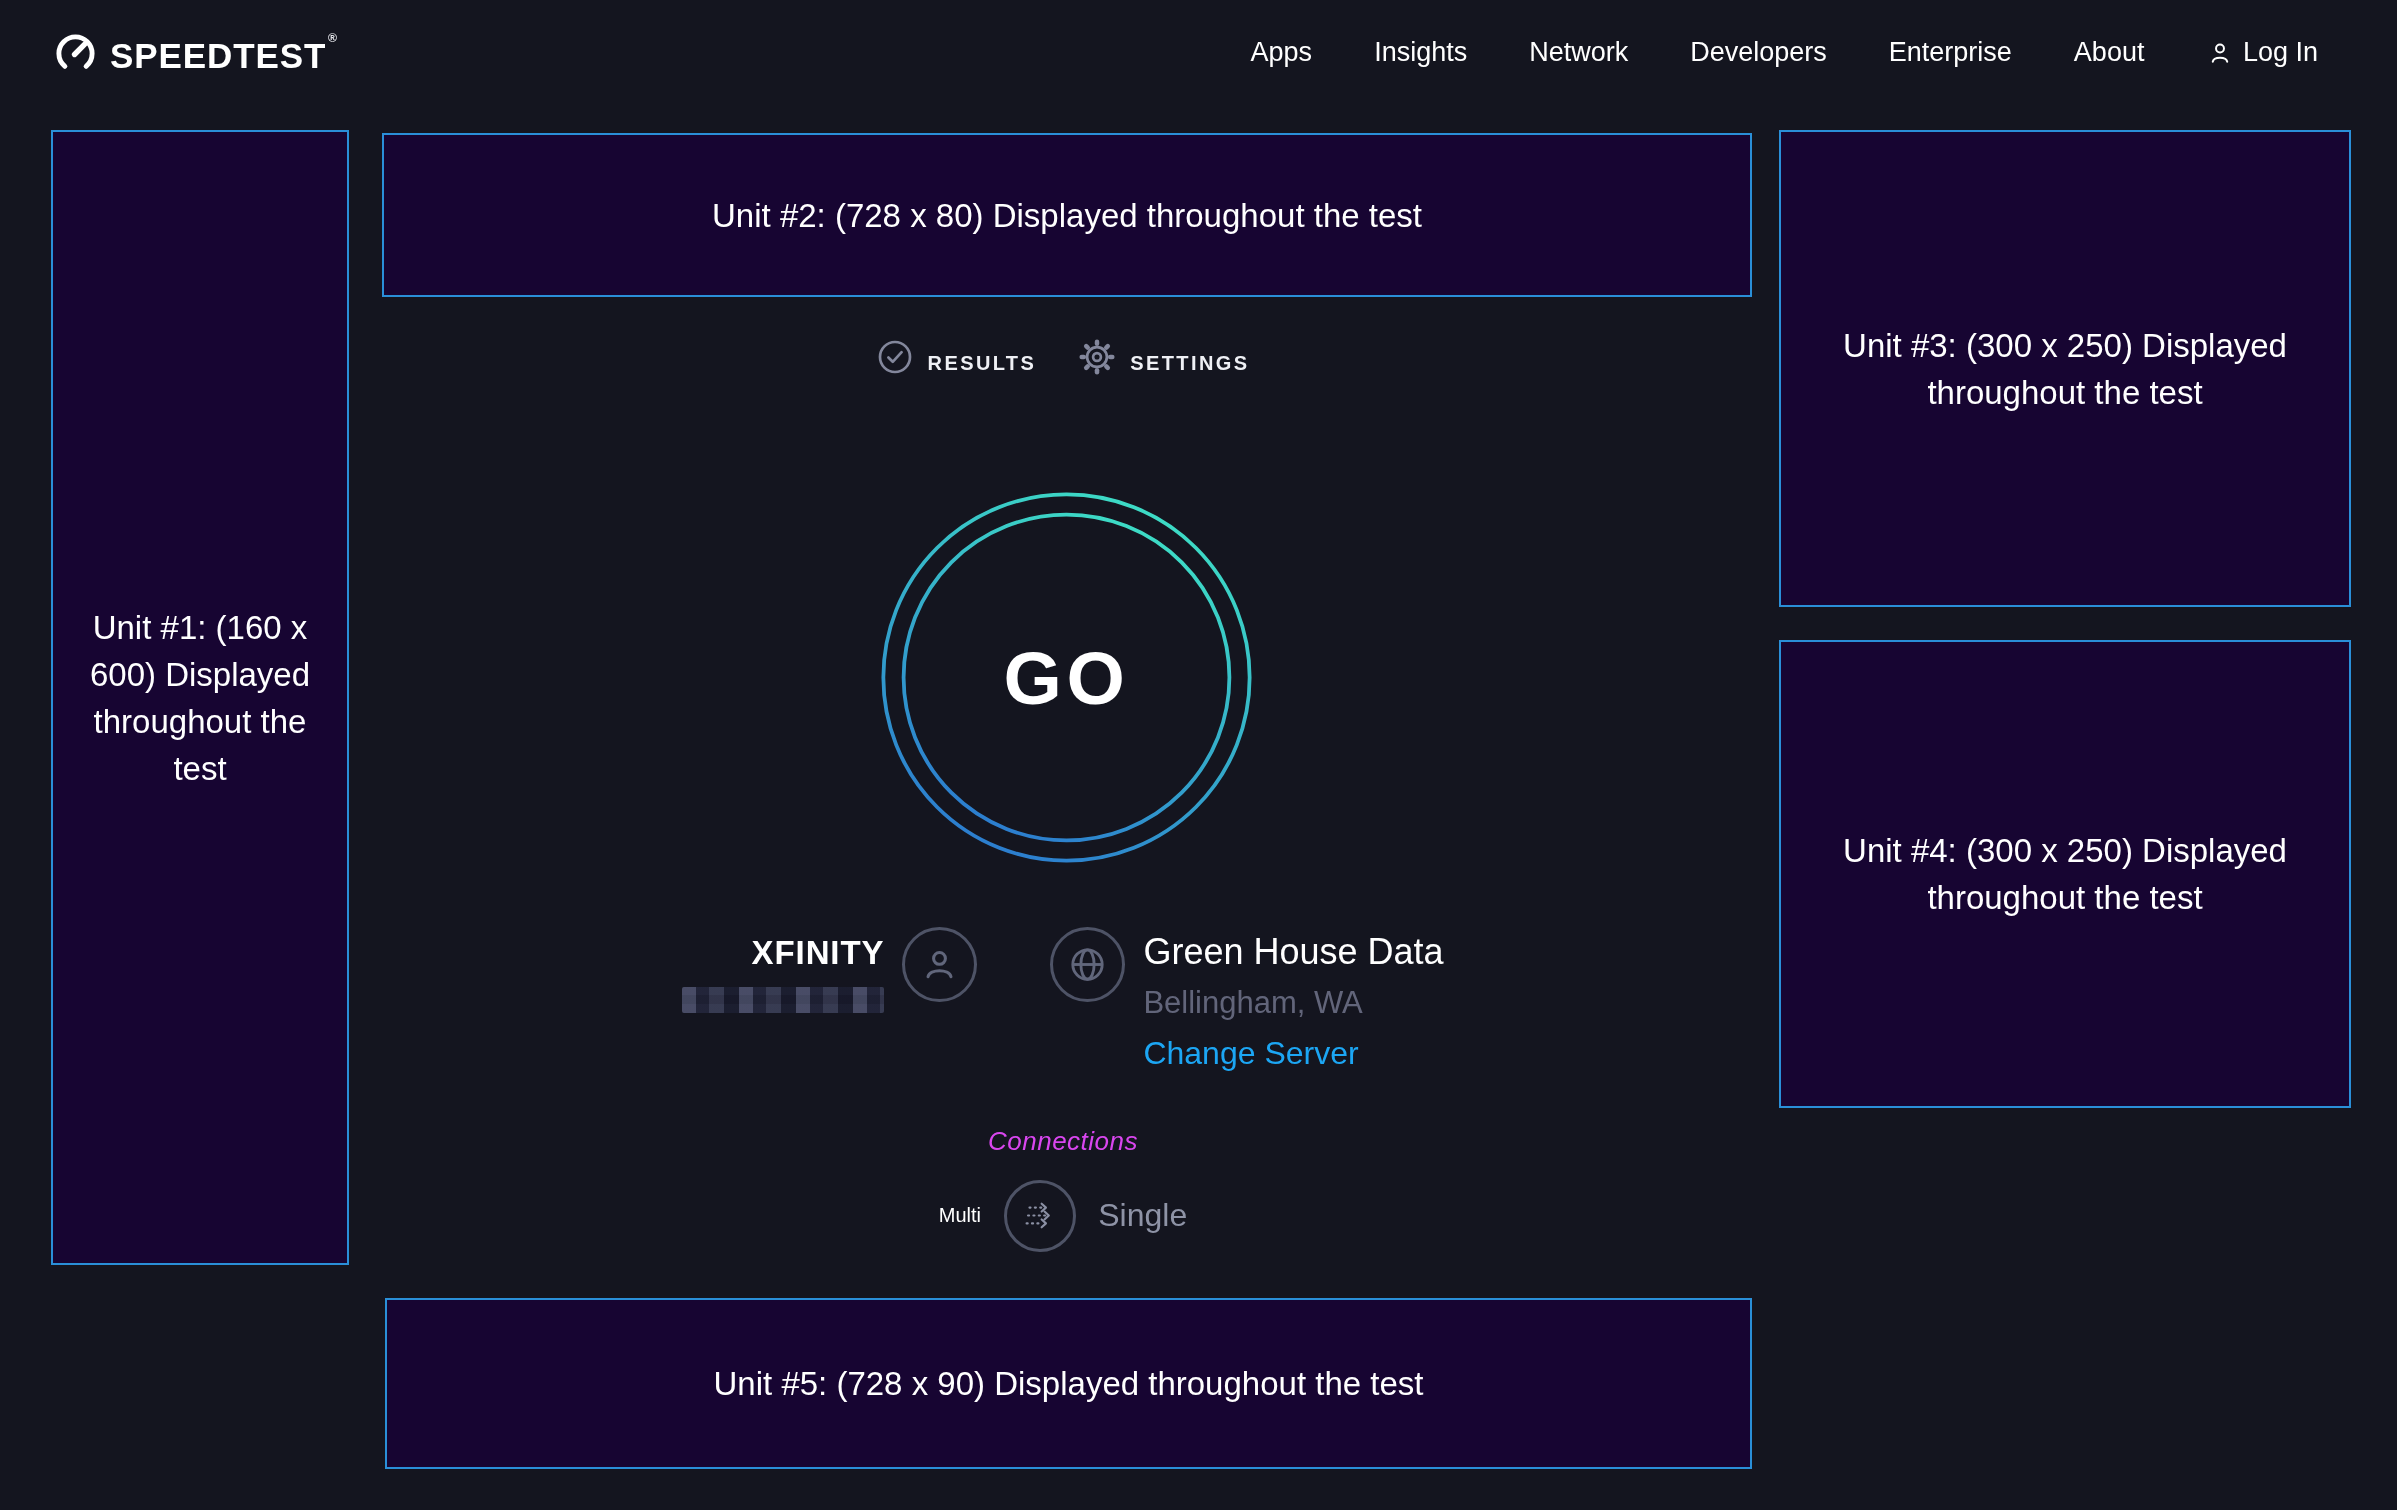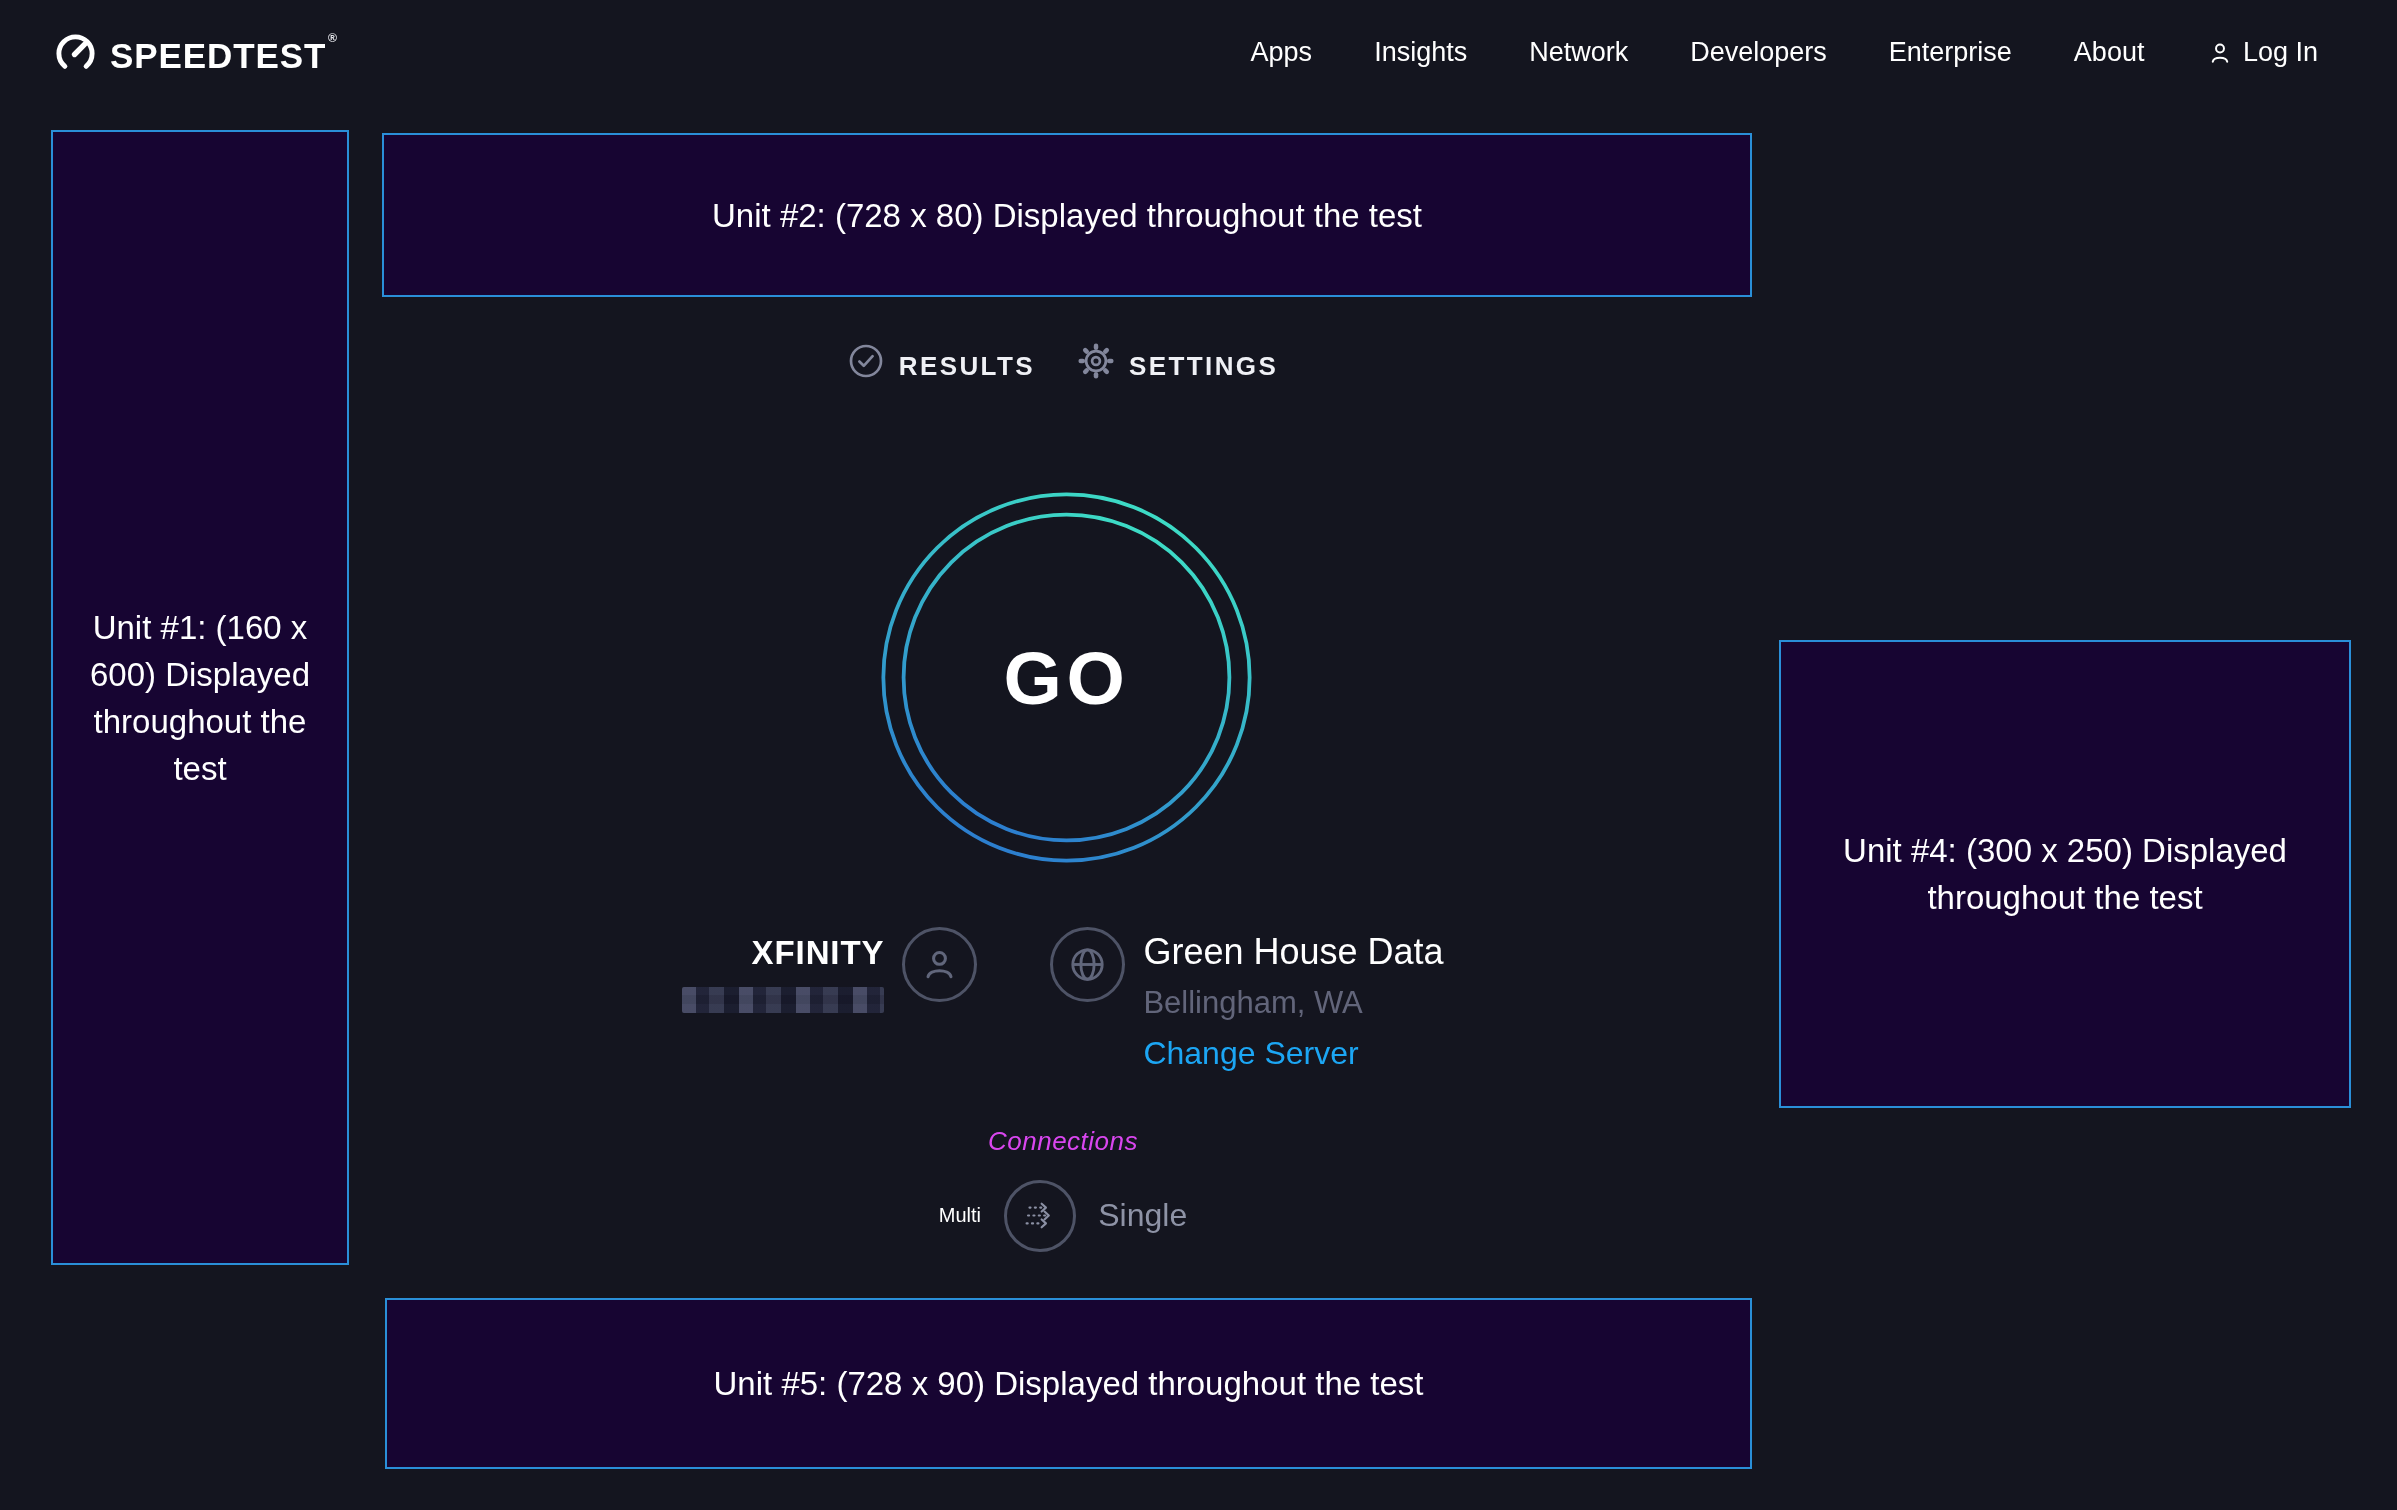--- a/index.html
+++ b/index.html
@@ -36,21 +36,21 @@
   .ad-3 { left:1779px; top:130px; width:572px;  height:477px; }
   .ad-3 .ad-text, .ad-4 .ad-text { max-width:452px; }
   .ad-4 { left:1779px; top:640px; width:572px;  height:468px; }
   .ad-5 { left:385px; top:1298px; width:1367px; height:171px; }
   
   .tabs {
     position:absolute; left:348px; top:339px; width:1430px;
     display:flex; justify-content:center; align-items:center; gap:43px;
   }
   .tab { display:flex; align-items:center; gap:15px; cursor:pointer; }
-  .tab-label { font-size:26px; font-weight:700; letter-spacing:2.4px; color:#eff0f5;margin-top:12px; }
+  .tab-label { font-size:20px; font-weight:700; letter-spacing:2.4px; color:#eff0f5;margin-top:12px; }
   .tab svg { display:block; }
   
   .go-wrap { position:absolute; left:881px; top:492px; width:371px; height:371px; cursor:pointer; }
   .go-wrap svg { position:absolute; left:0; top:0; }
   .go-label {
     position:absolute; left:0; top:0; width:371px; height:371px;
     display:flex; align-items:center; justify-content:center;
     font-size:75px; font-weight:700; letter-spacing:4.7px; color:#fff;
   }
   
@@ -115,20 +115,23 @@
         <span>Log In</span>
       </div>
     </div>
   </div>
 
   <div class="ad ad-1">
     <div class="ad-text">Unit #1: (160 x 600) Displayed throughout the test</div>
   </div>
   <div class="ad ad-2">
     <div class="ad-text">Unit #2: (728 x 80) Displayed throughout the test</div>
+  </div>
+  <div class="ad ad-3">
+    <div class="ad-text">Unit #3: (300 x 250) Displayed throughout the test</div>
   </div>
   <div class="ad ad-4">
     <div class="ad-text">Unit #4: (300 x 250) Displayed throughout the test</div>
   </div>
   <div class="ad ad-5">
     <div class="ad-text">Unit #5: (728 x 90) Displayed throughout the test</div>
   </div>
 
   <div class="tabs">
     <div class="tab">

